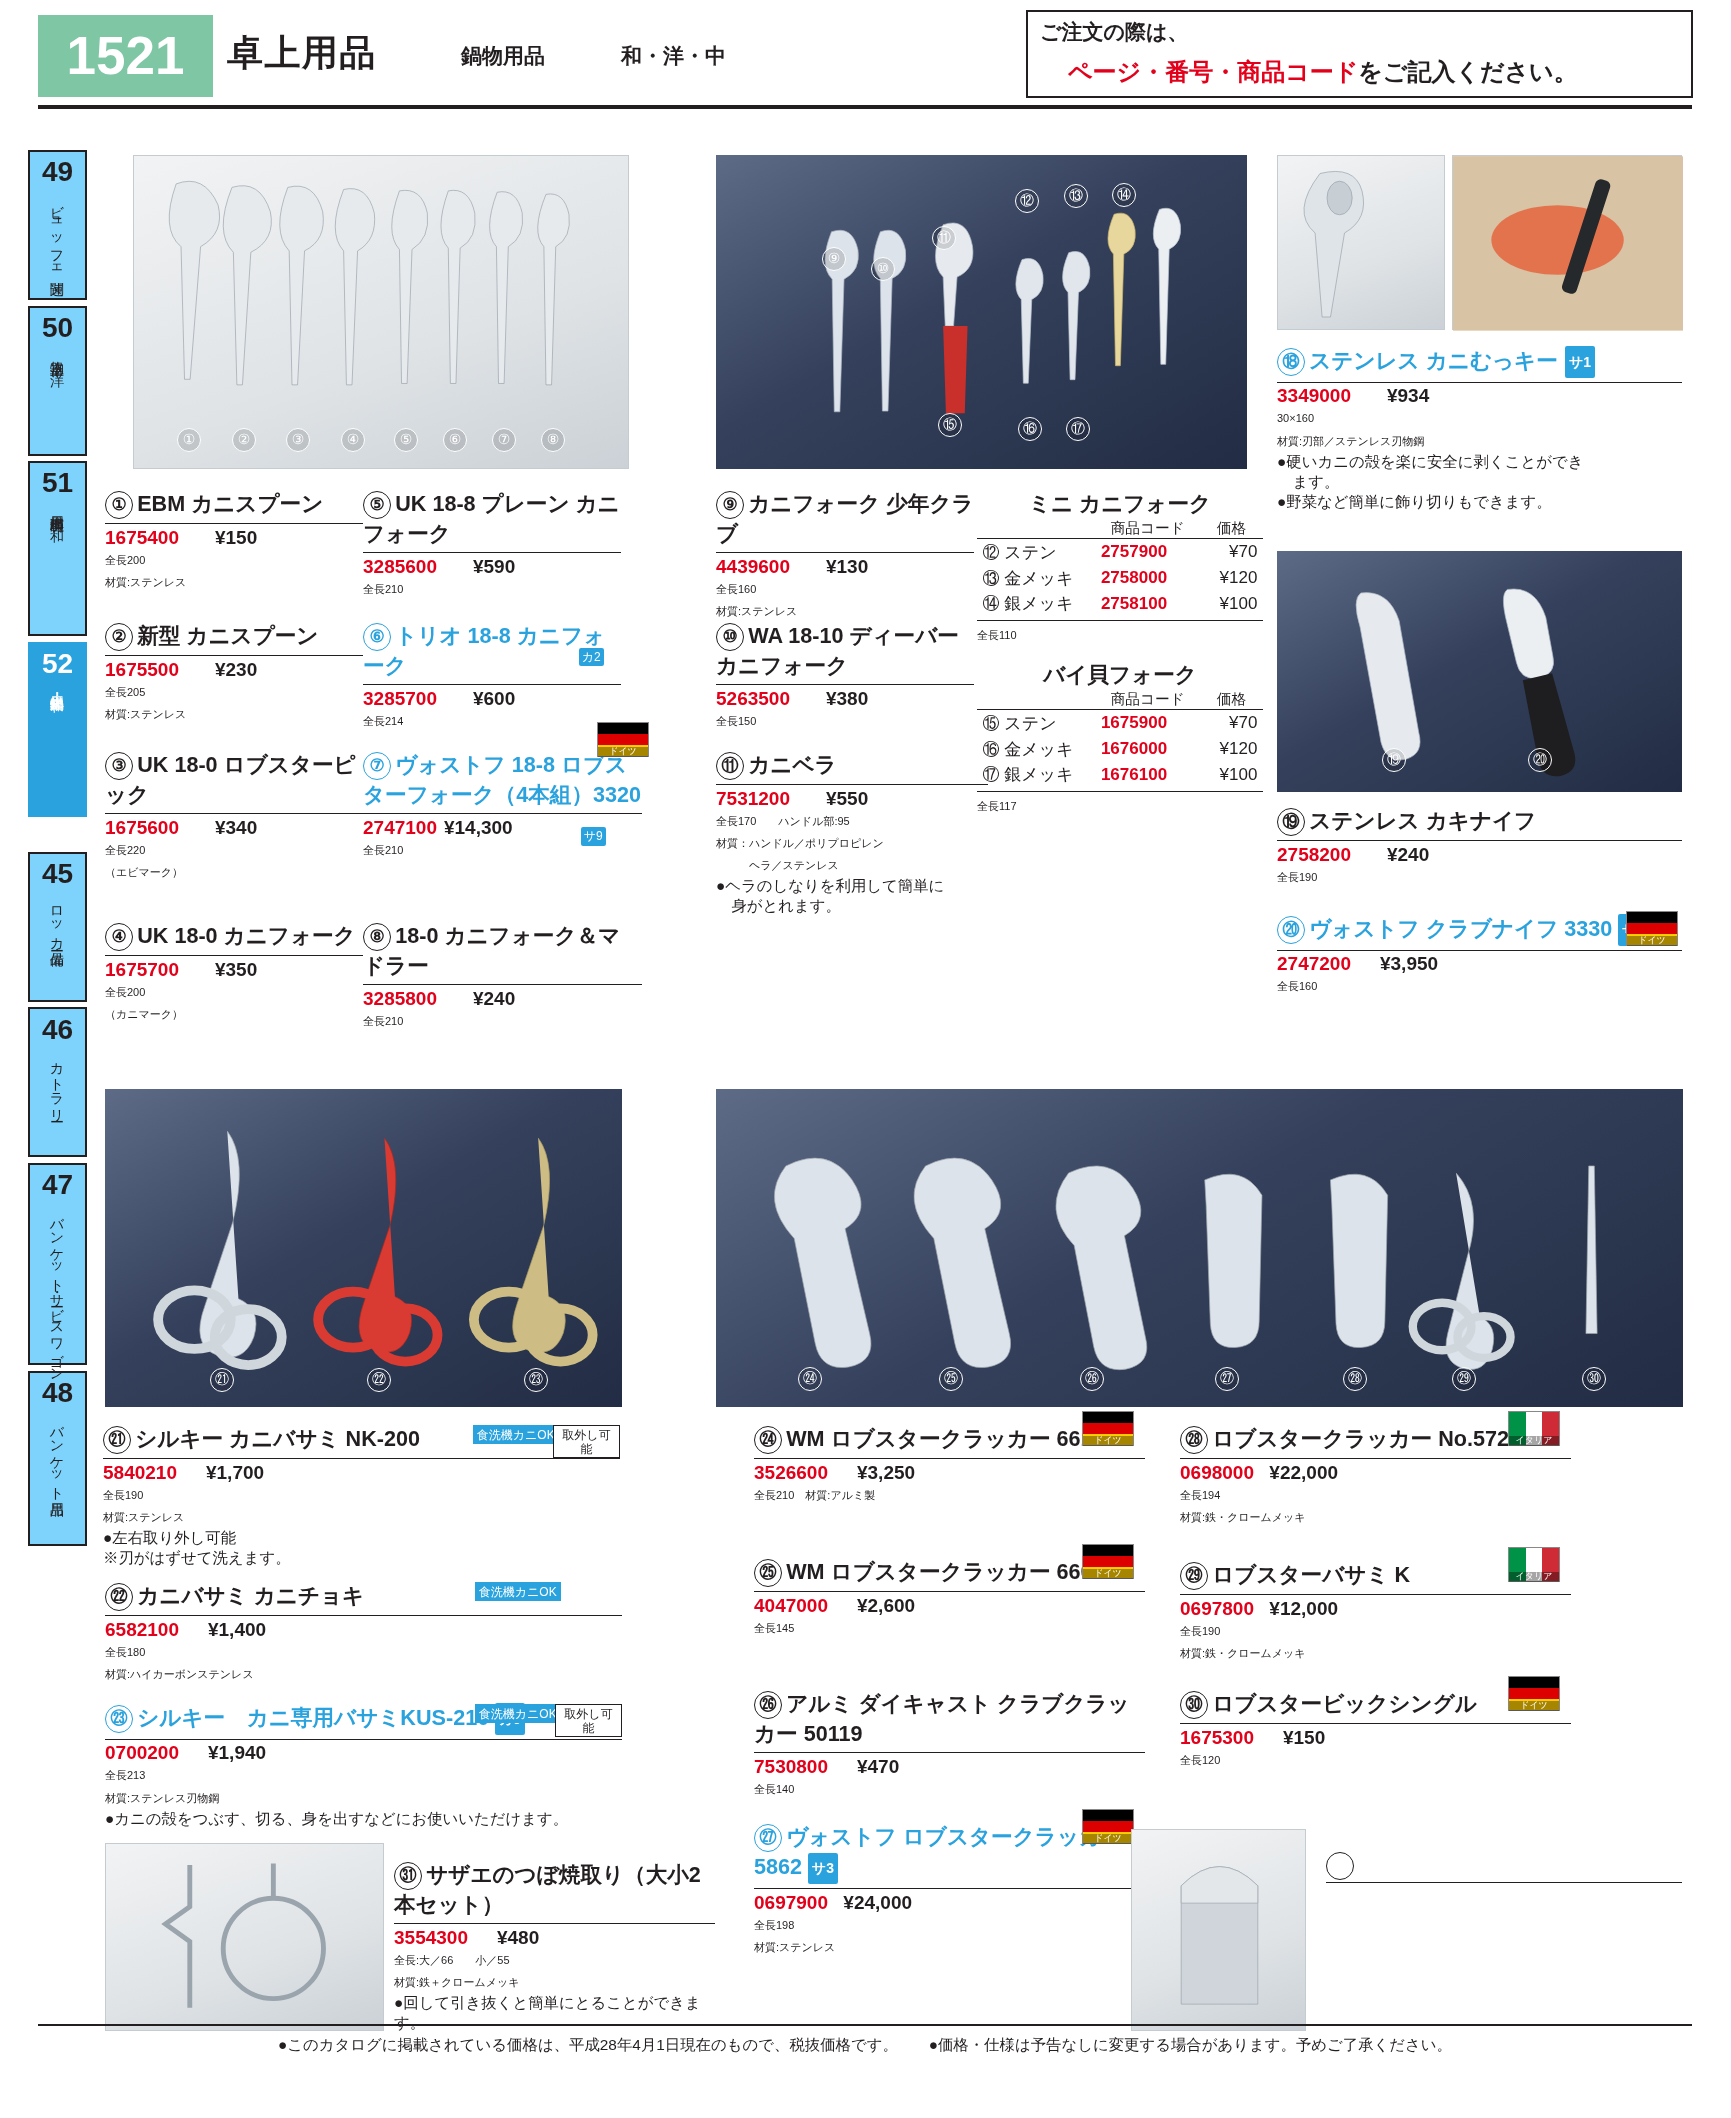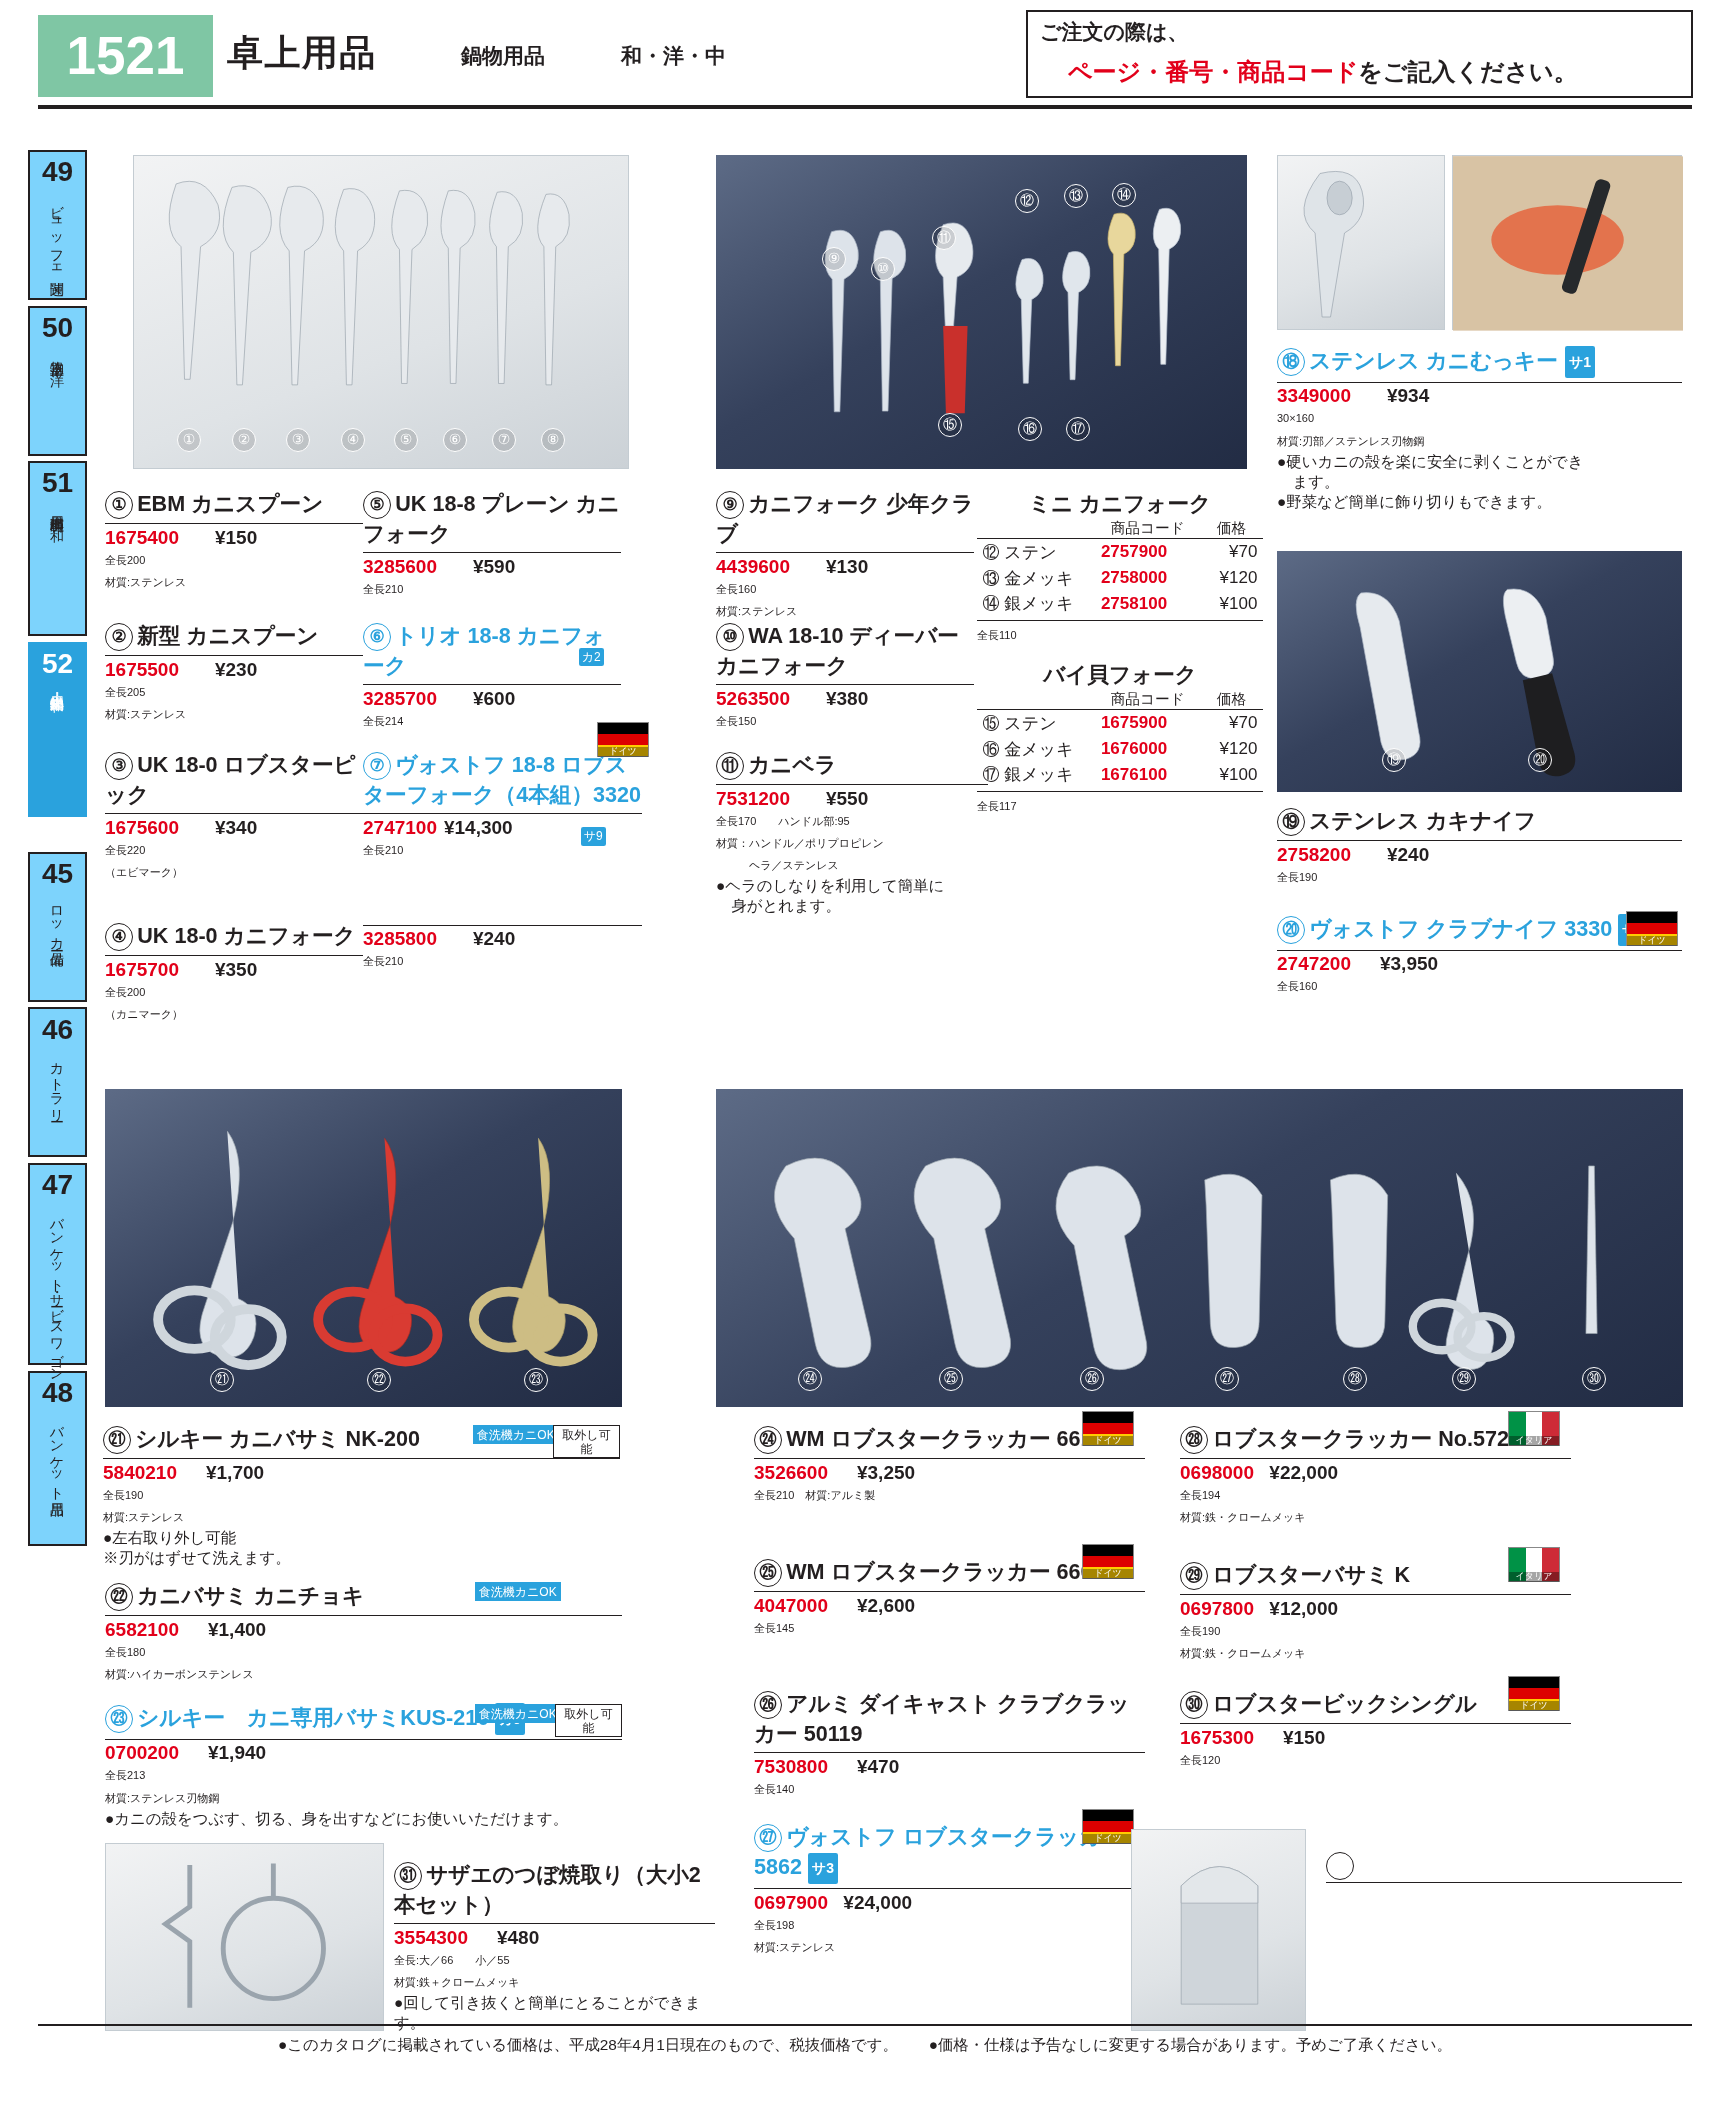--- a/index.html
+++ b/index.html
@@ -254,20 +254,21 @@
     <div class="line"></div>
     <div><span class="code">2747100</span><span class="price" style="margin-left:7px;">¥14,300</span></div>
     <div class="spec">全長210</div>
     <span class="badge2" style="left:218px; top:77px;">サ9</span>
     <div class="flag de" style="left:234px; top:-28px;">
         <span class="fl-cap">ドイツ</span>
       </div>
   </div>
 
   <div class="blk" style="left:363px; top:921px; width:279px;">
+    <div class="nm"><span class="no">⑧</span><span>18-0 カニフォーク＆マドラー</span></div>
     <div class="line"></div>
     <div><span class="code">3285800</span><span class="price" style="margin-left:36px;">¥240</span></div>
     <div class="spec">全長210</div>
   </div>
 
   <div class="blk" style="left:716px; top:489px; width:258px;">
     <div class="nm"><span class="no">⑨</span><span>カニフォーク 少年クラブ</span></div>
     <div class="line"></div>
     <div><span class="code">4439600</span><span class="price" style="margin-left:36px;">¥130</span></div>
     <div class="spec">全長160</div>

